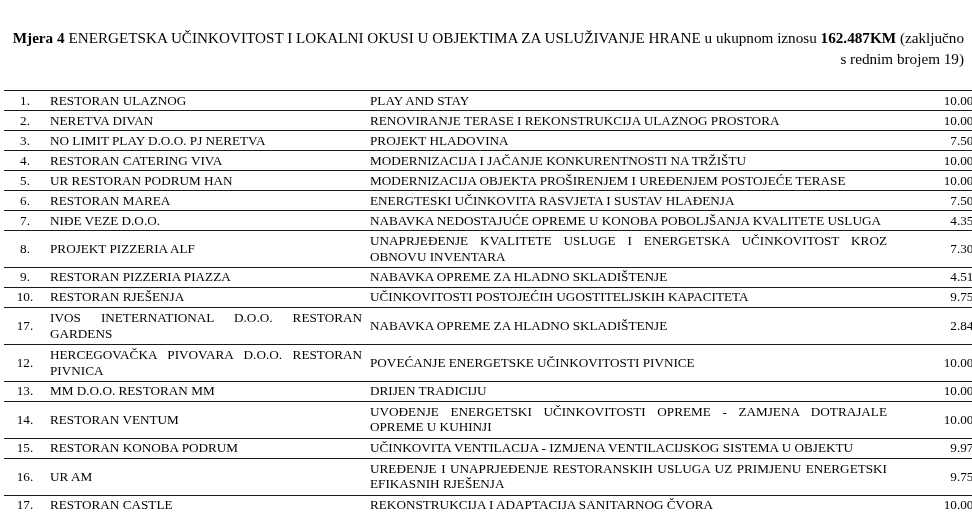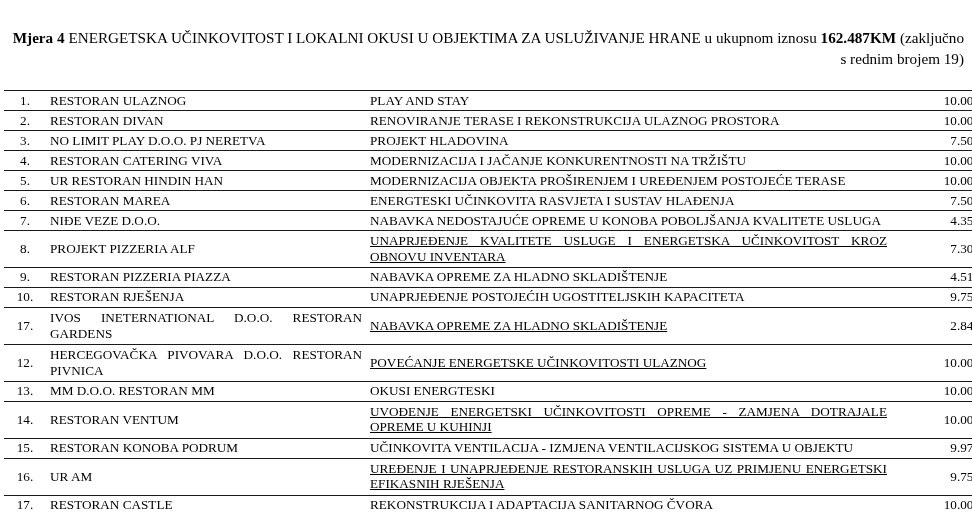--- a/index.html
+++ b/index.html
@@ -65,21 +65,20 @@
     text-align: justify;
   }
   td.col-desc {
     width: 517px;
     text-align: justify;
     text-align-last: left;
     padding-left: 6px;
   }
   td.col-desc.twoline {
     text-align: justify;
-    text-decoration: underline;
   }
   td.col-amount {
     width: 85px;
     text-align: right;
     padding-right: 8px;
     white-space: nowrap;
   }
   tr.tall td {
     padding-top: 2px;
     padding-bottom: 3px;
@@ -100,39 +99,39 @@
   <table class="grant-table">
     <tbody>
         <tr class="single">
           <td class="col-num">1.</td>
           <td class="col-name">RESTORAN ULAZNOG</td>
           <td class="col-desc">PLAY AND STAY</td>
           <td class="col-amount">10.000</td>
         </tr>
         <tr class="single">
           <td class="col-num">2.</td>
-          <td class="col-name">RESTORAN DIVAN</td>
+          <td class="col-name">NERETVA DIVAN</td>
           <td class="col-desc">RENOVIRANJE TERASE I REKONSTRUKCIJA ULAZNOG PROSTORA</td>
           <td class="col-amount">10.000</td>
         </tr>
         <tr class="single">
           <td class="col-num">3.</td>
           <td class="col-name">NO LIMIT PLAY D.O.O. PJ NERETVA</td>
           <td class="col-desc">PROJEKT HLADOVINA</td>
           <td class="col-amount">7.500</td>
         </tr>
         <tr class="single">
           <td class="col-num">4.</td>
           <td class="col-name">RESTORAN CATERING VIVA</td>
           <td class="col-desc">MODERNIZACIJA I JAČANJE KONKURENTNOSTI NA TRŽIŠTU</td>
           <td class="col-amount">10.000</td>
         </tr>
         <tr class="single">
           <td class="col-num">5.</td>
-          <td class="col-name">UR RESTORAN HINDIN HAN</td>
+          <td class="col-name">UR RESTORAN PODRUM HAN</td>
           <td class="col-desc">MODERNIZACIJA OBJEKTA PROŠIRENJEM I UREĐENJEM POSTOJEĆE TERASE</td>
           <td class="col-amount">10.000</td>
         </tr>
         <tr class="single">
           <td class="col-num">6.</td>
           <td class="col-name">RESTORAN MAREA</td>
           <td class="col-desc">ENERGTESKI UČINKOVITA RASVJETA I SUSTAV HLAĐENJA</td>
           <td class="col-amount">7.500</td>
         </tr>
         <tr class="single">
@@ -149,39 +148,39 @@
         </tr>
         <tr class="single">
           <td class="col-num">9.</td>
           <td class="col-name">RESTORAN PIZZERIA PIAZZA</td>
           <td class="col-desc">NABAVKA OPREME ZA HLADNO SKLADIŠTENJE</td>
           <td class="col-amount">4.519</td>
         </tr>
         <tr class="single">
           <td class="col-num">10.</td>
           <td class="col-name">RESTORAN RJEŠENJA</td>
-          <td class="col-desc">UNAPRJEĐENJE POSTOJEĆIH UGOSTITELJSKIH KAPACITETA</td>
+          <td class="col-desc">UČINKOVITOSTI POSTOJEĆIH UGOSTITELJSKIH KAPACITETA</td>
           <td class="col-amount">9.750</td>
         </tr>
         <tr class="tall">
           <td class="col-num">17.</td>
           <td class="col-name twoline">IVOS INETERNATIONAL D.O.O. RESTORAN GARDENS</td>
           <td class="col-desc twoline">NABAVKA OPREME ZA HLADNO SKLADIŠTENJE</td>
           <td class="col-amount">2.843</td>
         </tr>
         <tr class="tall">
           <td class="col-num">12.</td>
           <td class="col-name twoline">HERCEGOVAČKA PIVOVARA D.O.O. RESTORAN PIVNICA</td>
-          <td class="col-desc twoline">POVEĆANJE ENERGETSKE UČINKOVITOSTI ULAZNOG</td>
+          <td class="col-desc twoline">POVEĆANJE ENERGETSKE UČINKOVITOSTI PIVNICE</td>
           <td class="col-amount">10.000</td>
         </tr>
         <tr class="single">
           <td class="col-num">13.</td>
           <td class="col-name">MM D.O.O. RESTORAN MM</td>
-          <td class="col-desc">OKUSI ENERGTESKI</td>
+          <td class="col-desc">DRIJEN TRADICIJU</td>
           <td class="col-amount">10.000</td>
         </tr>
         <tr class="tall">
           <td class="col-num">14.</td>
           <td class="col-name twoline">RESTORAN VENTUM</td>
           <td class="col-desc twoline">UVOĐENJE ENERGETSKI UČINKOVITOSTI OPREME - ZAMJENA DOTRAJALE OPREME U KUHINJI</td>
           <td class="col-amount">10.000</td>
         </tr>
         <tr class="single">
           <td class="col-num">15.</td>

